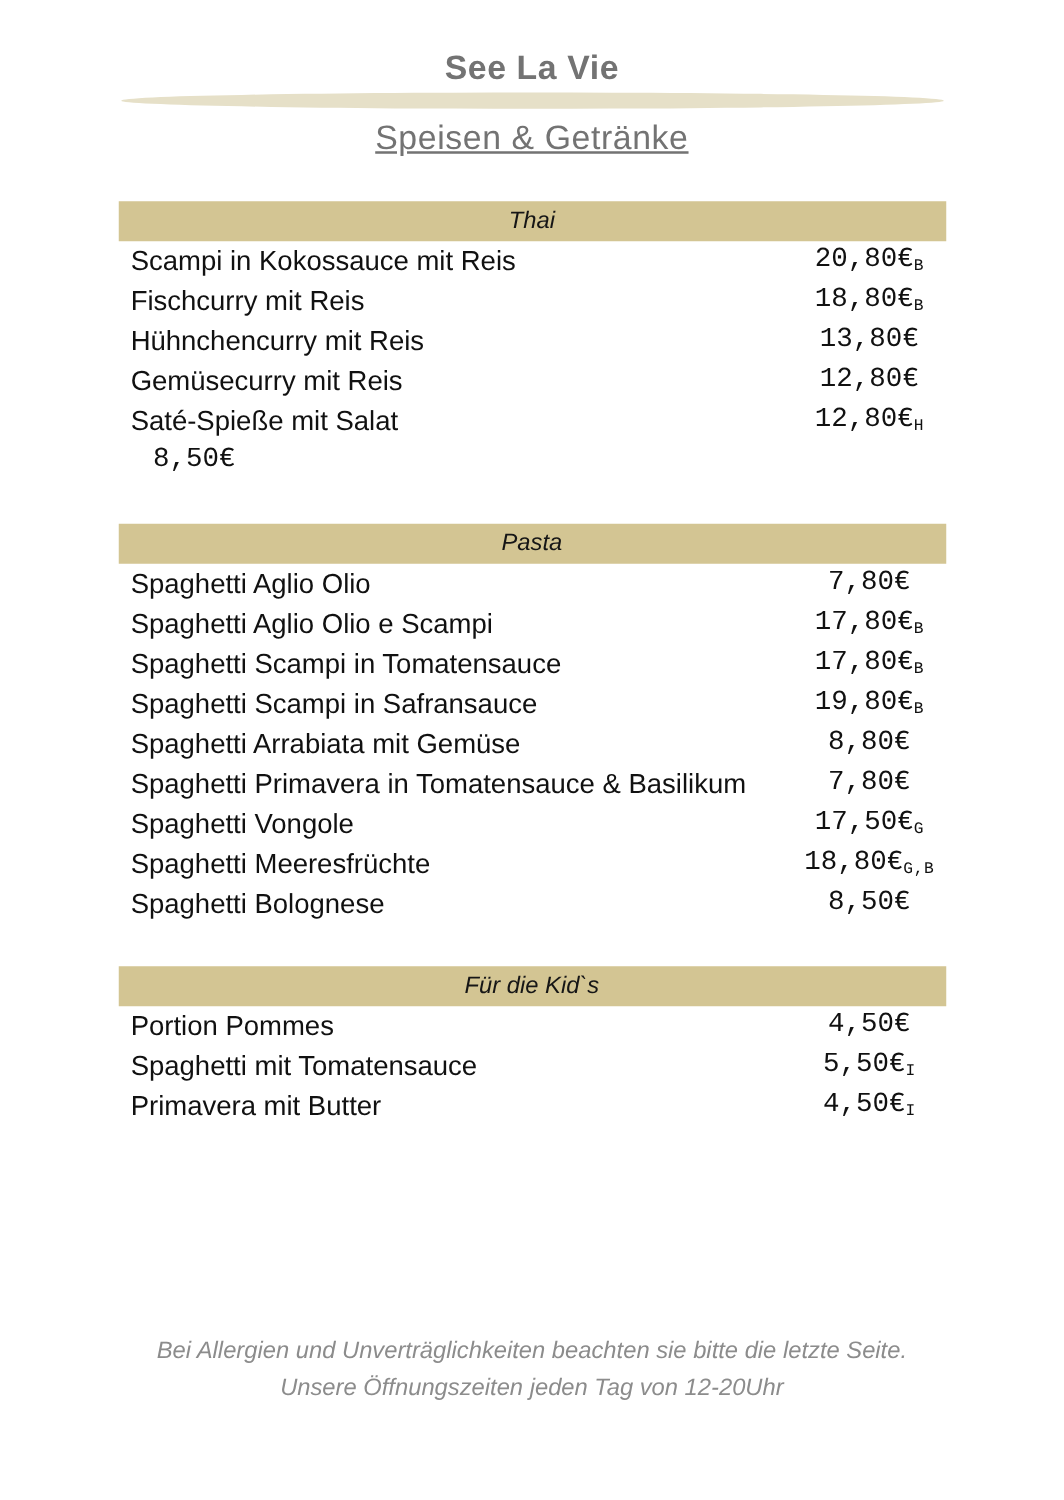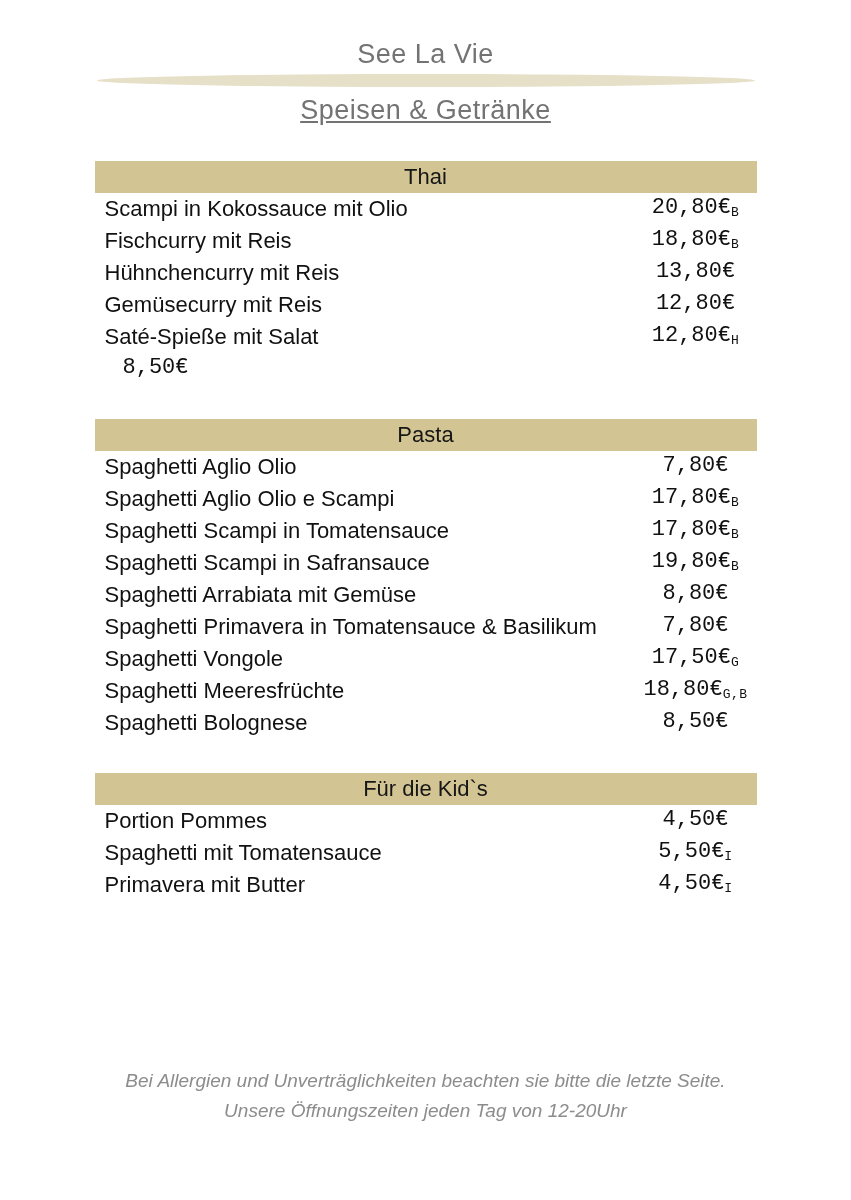--- a/index.html
+++ b/index.html
@@ -10,21 +10,21 @@
     margin: 0 auto;
     background: #ffffff;
     font-family: "Liberation Sans", sans-serif;
     overflow: hidden;
   }
   .title {
     padding-top: 38px;
     text-align: center;
     font-size: 27px;
     line-height: 33px;
-    font-weight: 400;
+    font-weight: 700;
     letter-spacing: 0.5px;
     color: var(--heading-text, #737373);
   }
   .divider {
     width: 658px;
     height: 13px;
     margin: 3px auto 0 auto;
     border-radius: 50%;
     background: var(--divider, #e6e0c8);
   }
@@ -37,23 +37,24 @@
     letter-spacing: 0.5px;
     color: var(--heading-text, #737373);
     text-decoration: underline;
   }
   .menu { width: 662px; margin: 0 auto; }
   .menu-section { margin-top: 34px; }
   .section-band {
     height: 32px;
     background: var(--section-band, #d3c593);
     text-align: center;
-    font-size: 22px;
+    font-size: 19px;
     line-height: 32px;
     color: #161616;
+    font-style: italic;
   }
   .menu-row {
     display: flex;
     align-items: center;
     height: 32px;
     font-size: 22px;
     line-height: 32px;
     color: #111111;
   }
   .item-name {
@@ -91,21 +92,21 @@
 
   <div class="divider"></div>
 
   <div class="subtitle">Speisen &amp; Getränke</div>
 
   <div class="menu">
   <div class="menu-section">
     <div class="section-band">Thai</div>
     <div>
   <div class="menu-row">
-    <span class="item-name">Scampi in Kokossauce mit Olio</span>
+    <span class="item-name">Scampi in Kokossauce mit Reis</span>
     <span class="item-price-cell"><span>20,80€</span><span class="allergens">B</span></span>
   </div>
 
   <div class="menu-row">
     <span class="item-name">Fischcurry mit Reis</span>
     <span class="item-price-cell"><span>18,80€</span><span class="allergens">B</span></span>
   </div>
 
   <div class="menu-row">
     <span class="item-name">Hühnchencurry mit Reis</span>

